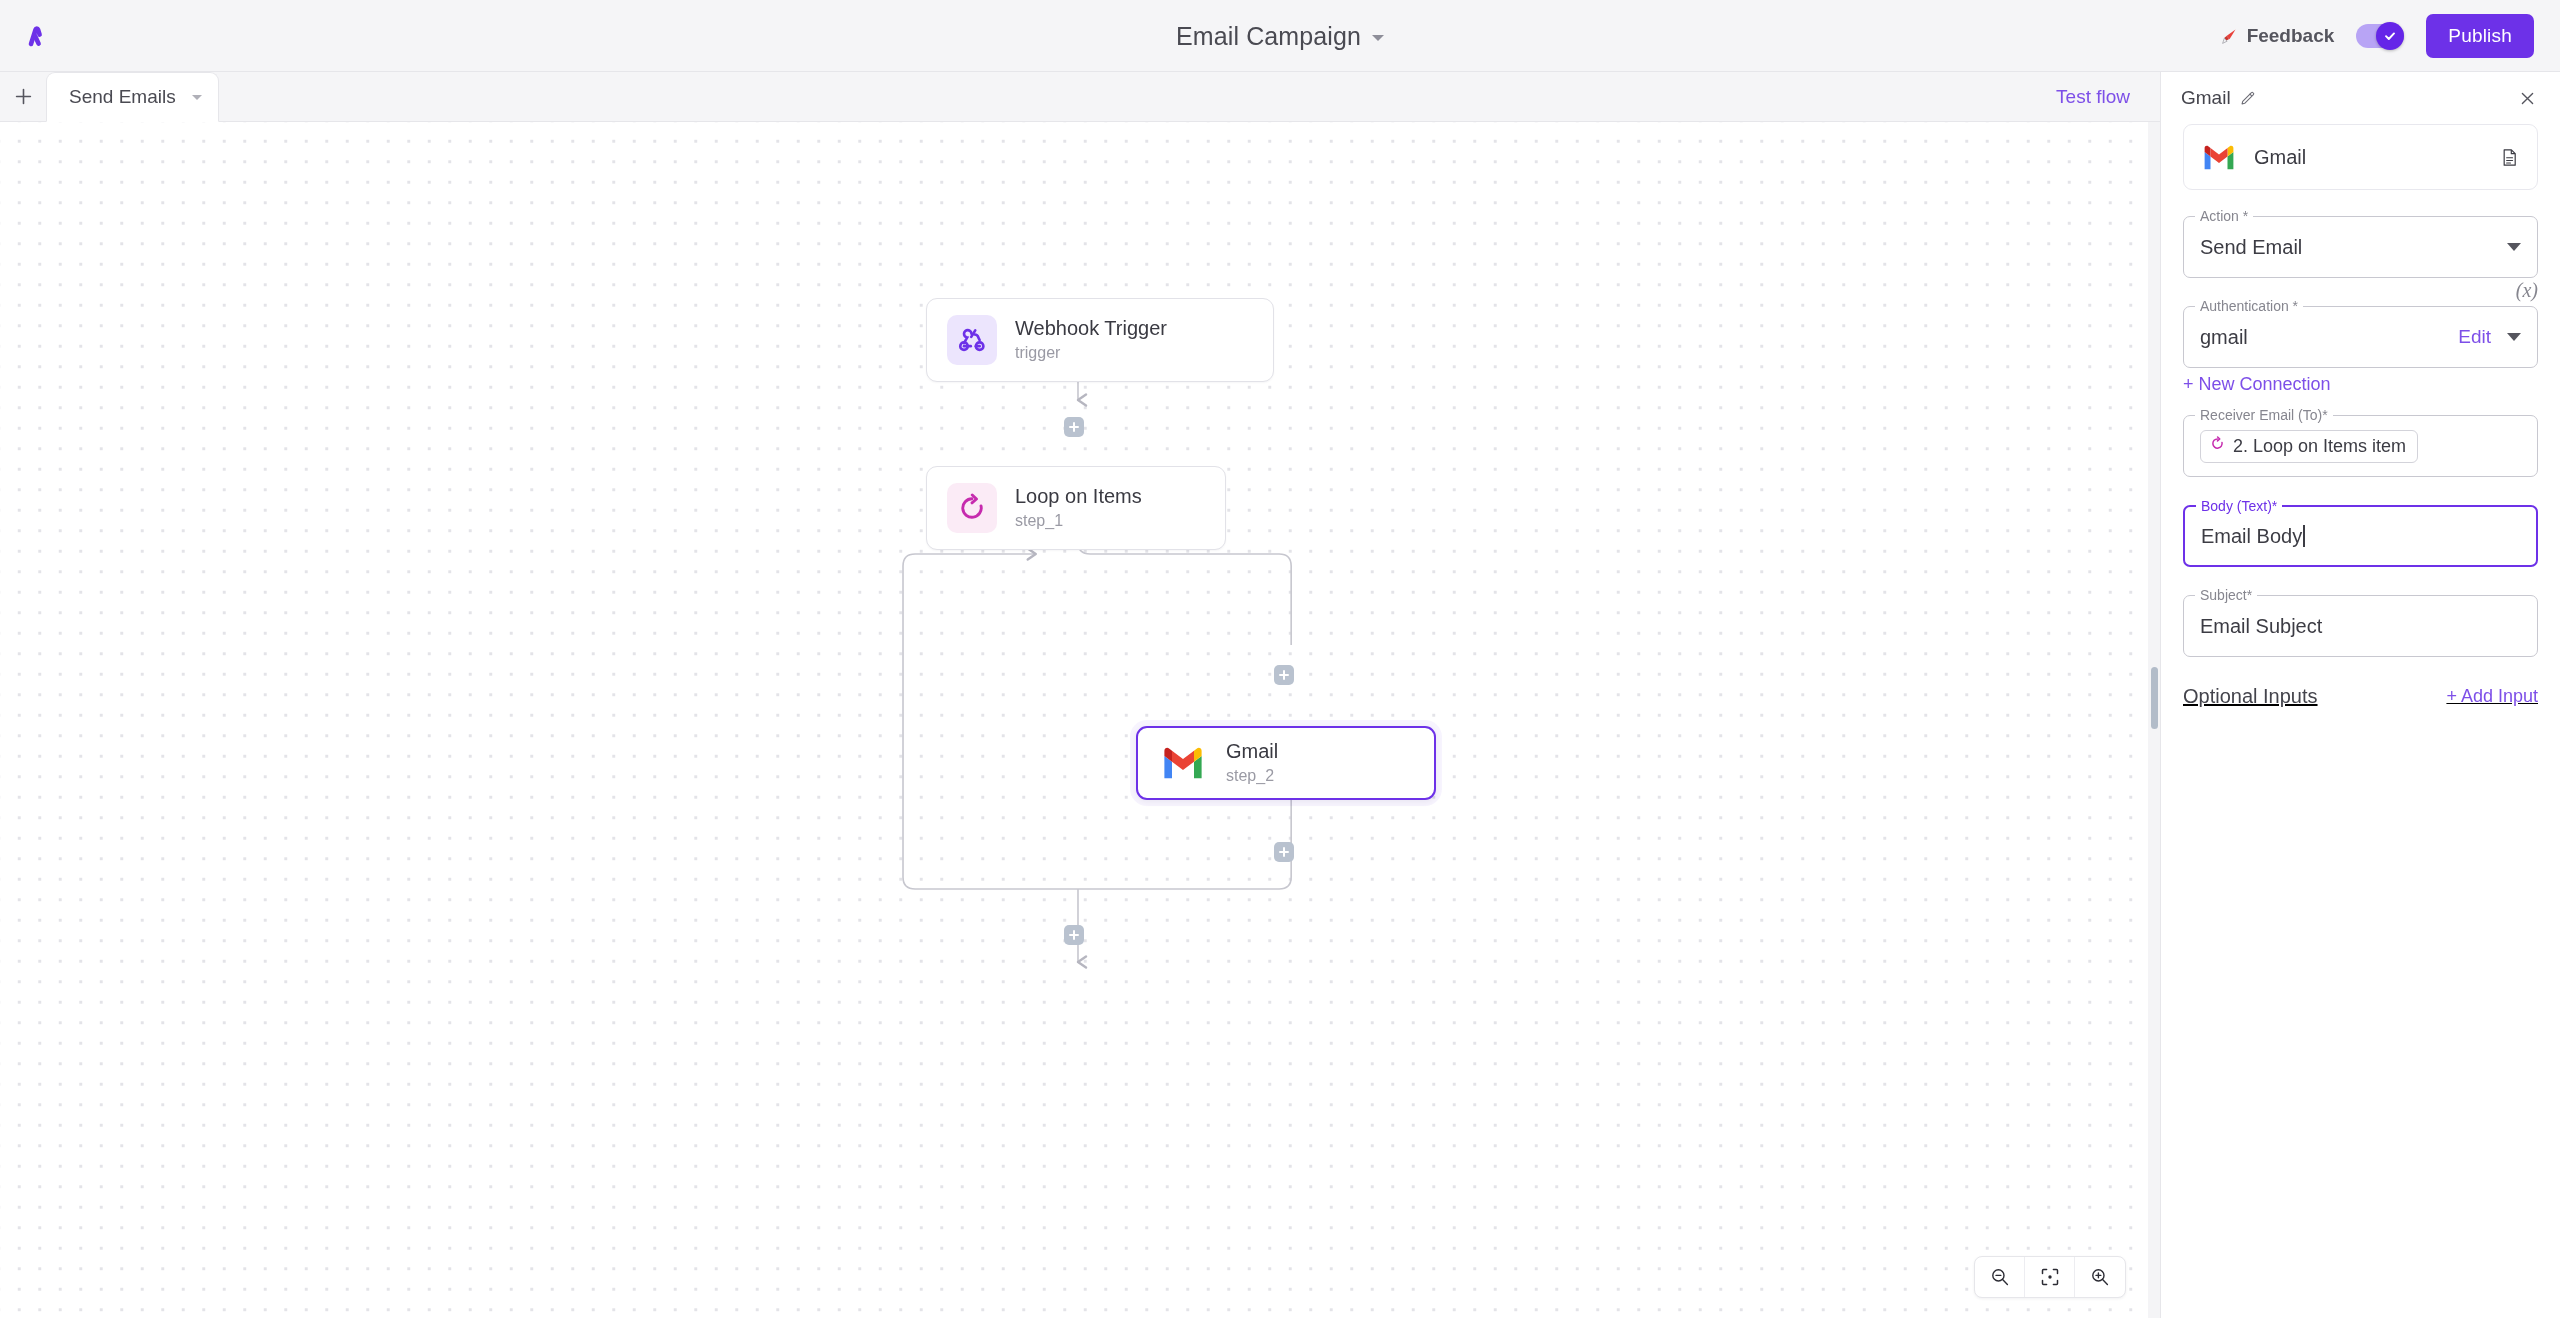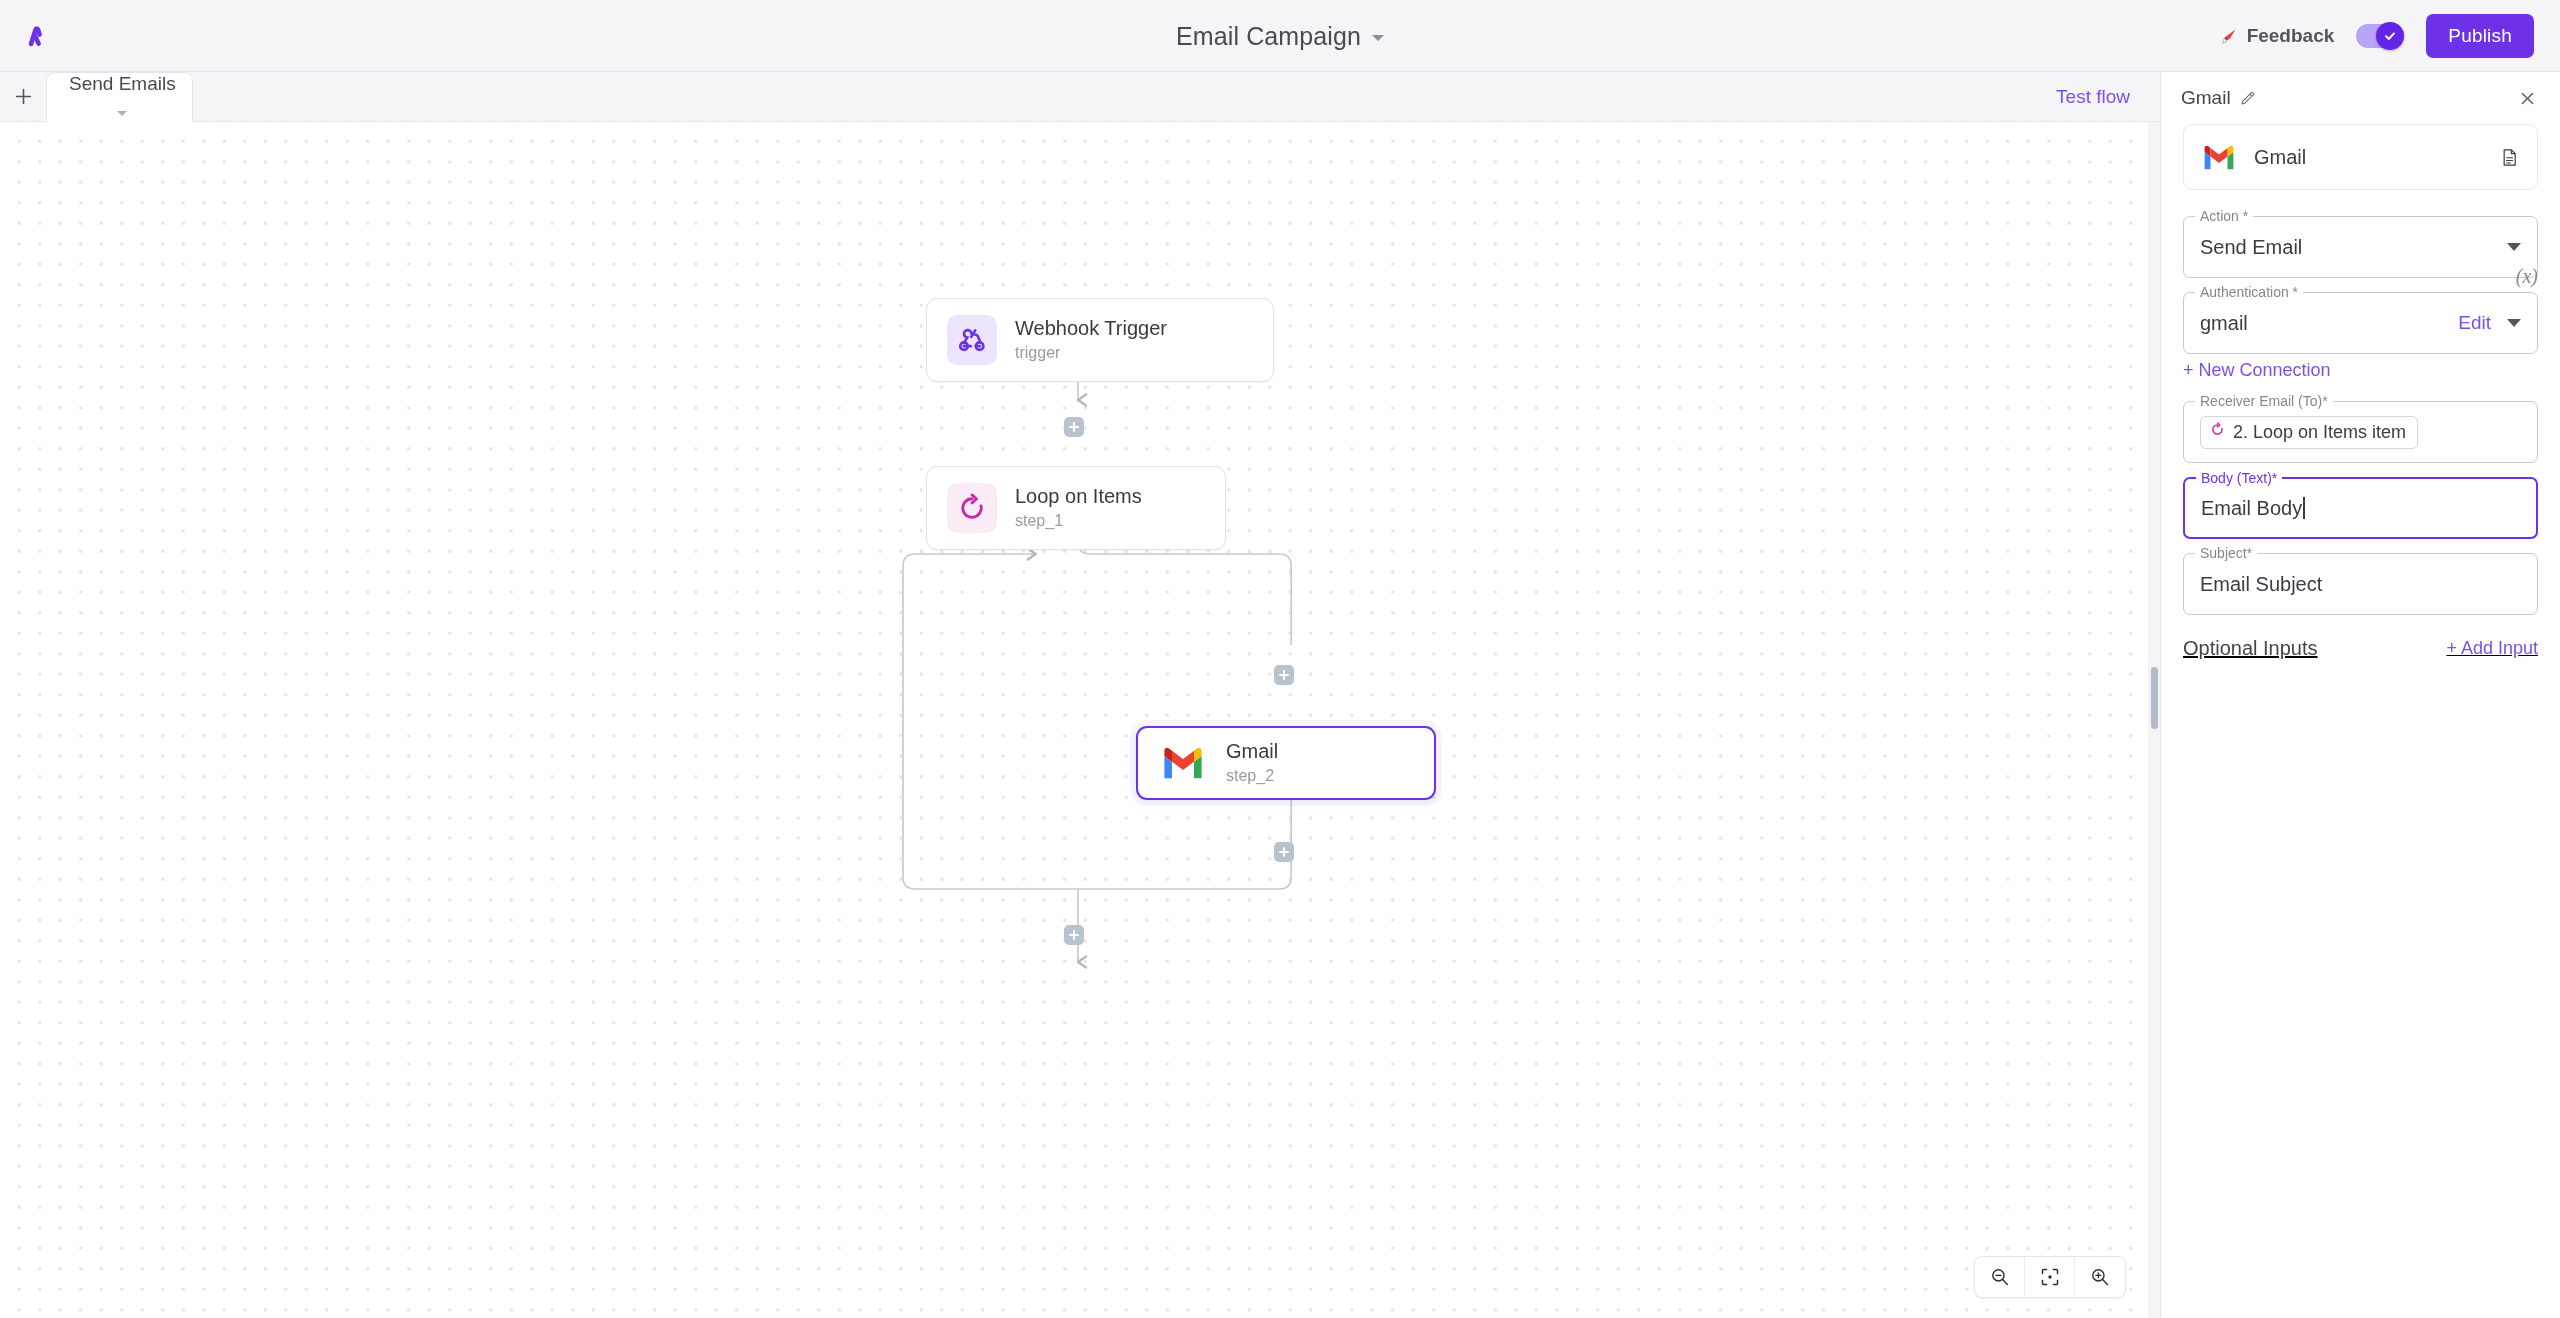--- a/index.html
+++ b/index.html
@@ -57,21 +57,21 @@
     height: 50px; flex: 0 0 50px; background: #f5f5f7; display: flex; align-items: flex-end;
     position: relative; border-bottom: 1px solid #e6e6ea;
   }
   .tab-add {
     width: 46px; height: 50px; display: flex; align-items: center; justify-content: center;
     cursor: pointer; color: #55555e;
   }
   .tab {
     height: 50px; background: #ffffff; border-top-left-radius: 9px; border-top-right-radius: 9px;
     display: flex; align-items: center; gap: 16px; padding: 0 16px 0 22px; cursor: pointer;
-    border: 1px solid #e6e6ea; border-bottom: 1px solid #fff; margin-bottom: -1px; flex-direction: column;
+    border: 1px solid #e6e6ea; border-bottom: 1px solid #fff; margin-bottom: -1px;
   }
   .tab-label { font-size: 19px; color: #4a4a52; white-space: nowrap; }
   .tab-caret { width:0;height:0;border-left:5px solid transparent;border-right:5px solid transparent;border-top:5px solid #b0b0b8; }
   .testflow {
     position: absolute; right: 30px; top: 0; height: 50px; display:flex; align-items:center;
     color: #7d4fe8; font-size: 19px; cursor: pointer;
   }
 
   .canvas {
     flex: 1 1 auto; position: relative; overflow: hidden; background-color: #ffffff;
@@ -129,21 +129,21 @@
   .panel-body { flex: 1 1 auto; padding: 0 22px; overflow: hidden; }
 
   .app-card {
     height: 66px; border: 1px solid #e8e8ee; border-radius: 9px; display: flex; align-items: center;
     padding: 0 18px; gap: 18px; margin-bottom: 26px; cursor: pointer;
   }
   .app-card-name { font-size: 20px; color: #3c3c44; }
   .app-card-doc { margin-left: auto; display:flex; cursor:pointer; }
 
   
-  .field { position: relative; margin-bottom: 14px; }
+  .field { position: relative; margin-bottom: 28px; }
   .field-box {
     height: 62px; border: 1px solid #c8c8d0; border-radius: 7px;
     display: flex; align-items: center; padding: 0 16px; position: relative; background: #fff;
     cursor: text;
   }
   .field-box.focused { border: 2px solid #6d31e8; }
   .field-legend {
     position: absolute; top: -8px; left: 11px; background: #fff; padding: 0 5px;
     font-size: 14px; color: #86868f; line-height: 1; white-space: nowrap;
   }

